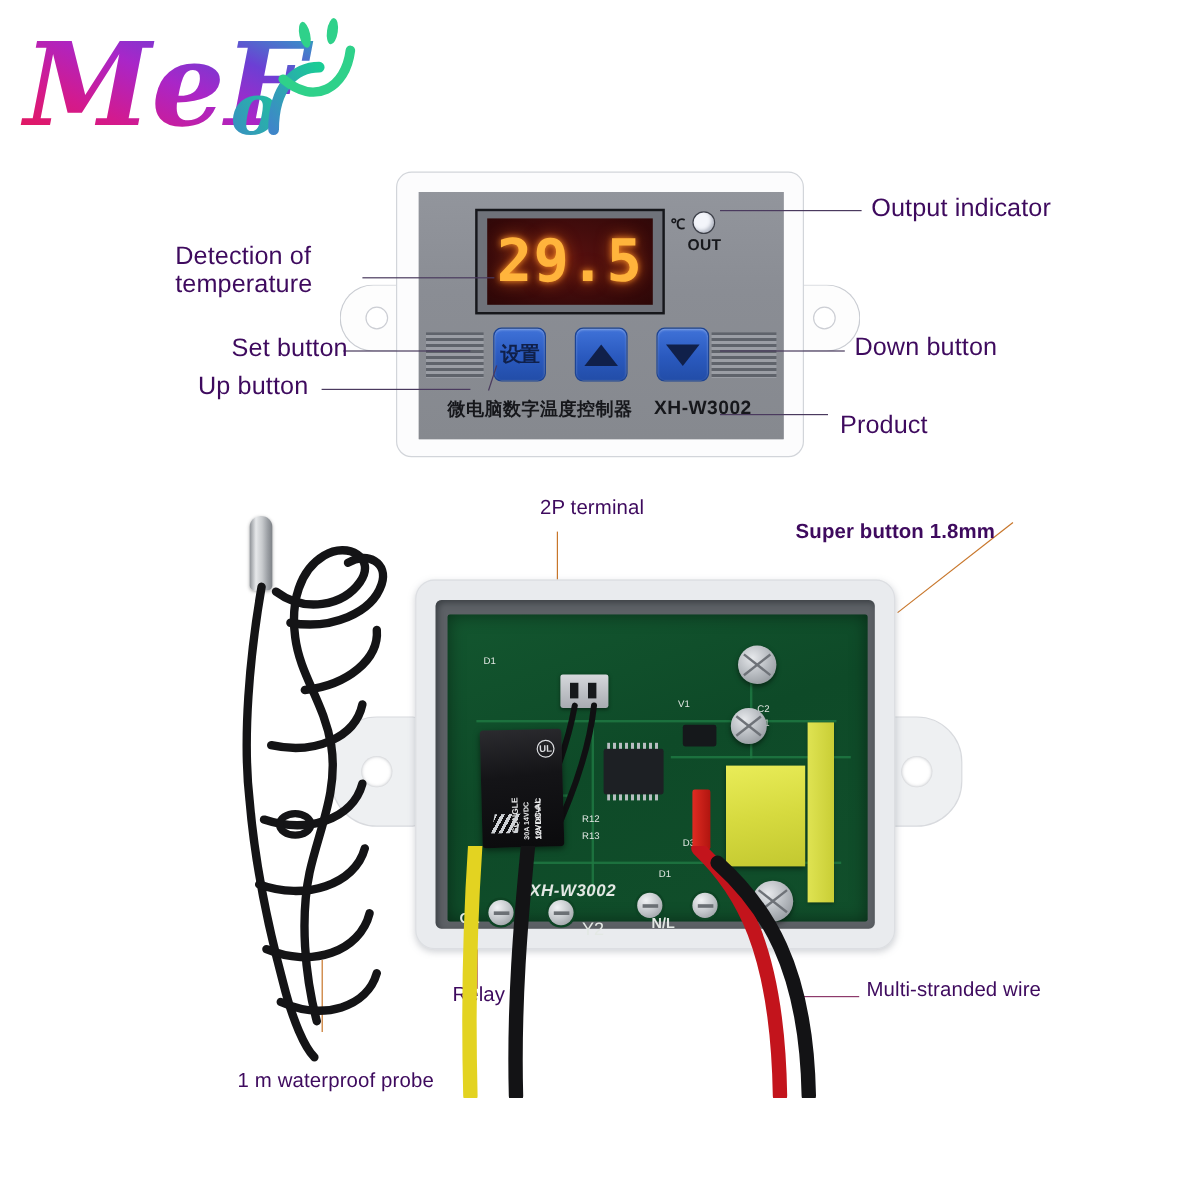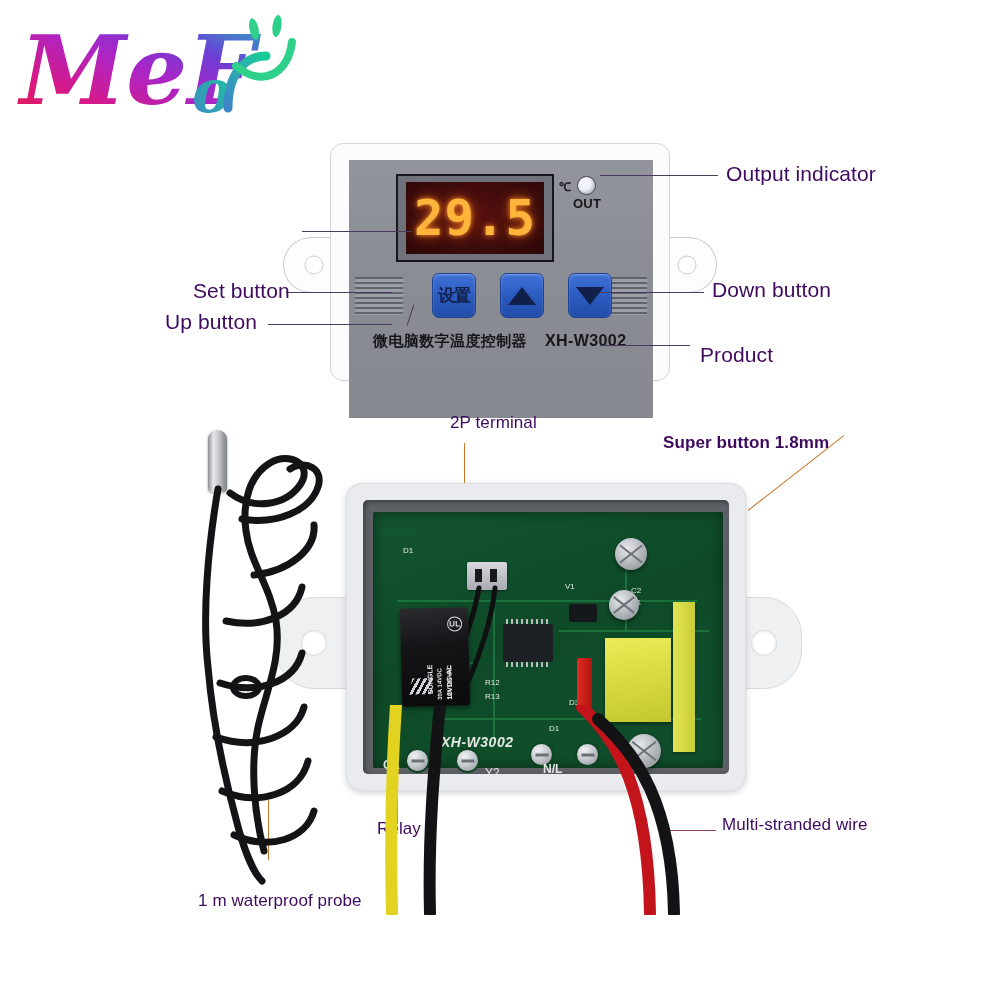--- a/index.html
+++ b/index.html
@@ -44,21 +44,21 @@
   .ear.right { right:0;  border-radius:6px 30px 30px 6px; border-left:none; }
   .ear .hole {
     position:absolute; top:50%; left:50%; transform:translate(-50%,-50%);
     width:19px; height:19px; border-radius:50%; border:1.3px solid #ccced4; background:#fff;
   }
   #shell {
     position:absolute; left:47px; top:0; width:340px; height:238px;
     background:#fcfcfd; border:1.4px solid #d2d5da; border-radius:13px;
   }
   #face {
-    position:absolute; left:18px; top:16px; width:304px; height:258px;
+    position:absolute; left:18px; top:16px; width:304px; height:206px;
     background:#8b8e95;
     background-image: linear-gradient(180deg,#92959c 0%,#8a8d94 40%,#86898f 100%);
   }
   #screen-bezel {
     position:absolute; left:47px; top:14px; width:158px; height:88px;
     border:2.4px solid #16171b; background:#6f727a;
   }
   #screen {
     position:absolute; left:8px; top:6px; right:8px; bottom:6px;
     background: radial-gradient(ellipse at 50% 45%, #56100f 0%, #3c0b0b 62%, #2c0707 100%);
@@ -92,21 +92,20 @@
   }
   .ridges.l { left:6px; width:48px; }
   .ridges.r { right:6px; width:54px; }
   .btn {
     position:absolute; top:113px; width:44px; height:45px;
     border-radius:7px;
     background: linear-gradient(180deg,#3f72d8 0%,#2a59be 55%,#224da8 100%);
     border:1px solid #1d4493;
     display:flex; align-items:center; justify-content:center;
     box-shadow: inset 0 1px 2px rgba(255,255,255,.35);
-    margin-left: 21px;
   }
   #btn-set { left:62px; }
   #btn-up  { left:130px; }
   #btn-dn  { left:198px; }
   #btn-set span {
     color:#10204a; font-size:17px; font-weight:bold;
     font-family:"DejaVu Sans", sans-serif; letter-spacing:-1px;
   }
   .tri { width:0; height:0; border-left:14px solid transparent; border-right:14px solid transparent; }
   .tri.up { border-bottom:18px solid #10204a; }
@@ -321,20 +320,22 @@
 
   <div class="lead h" style="left:302px; top:231px; width:110px;"></div>
   <div class="lead h" style="left:286px; top:292px; width:106px;"></div>
   <div class="lead h" style="left:268px; top:324px; width:124px;"></div>
   <div class="lead h" style="left:410px; top:304px; width:1px; height:22px; transform:rotate(18deg);"></div>
 
   <div class="lead h" style="left:600px; top:175px; width:118px;"></div>
   <div class="lead h" style="left:600px; top:292px; width:104px;"></div>
   <div class="lead h" style="left:600px; top:345px; width:90px;"></div>
 
+  <div class="callout" style="left:146px; top:203px; text-align:left;">Detection of
+temperature</div>
   <div class="callout" style="left:157px; top:280px;margin-left:36px;">Set button</div>
   <div class="callout" style="left:165px; top:311px;">Up button</div>
 
   <div class="callout" style="left:726px; top:163px;">Output indicator</div>
   <div class="callout" style="left:712px; top:279px;">Down button</div>
   <div class="callout" style="left:700px; top:344px;">Product</div>
 
   <div id="photo">
 
     <div id="probe-tip"></div>
@@ -425,21 +426,21 @@
             </div>
           <div class="term" style="left:158px; top:232px;">
             <div class="slot"></div>
             </div>
           <div class="term" style="left:204px; top:232px;">
             <div class="slot"></div>
             </div>
 
           <div class="silk" style="left:10px; top:246px; font-size:12px; font-weight:bold;">OL</div>
           <div class="silk" style="left:170px; top:250px; font-size:12px; font-weight:bold;">N/L</div>
-          <div class="silk" style="left:112px; top:254px; font-size:12px;">Y2</div>
+          <div class="silk" style="left:112px; top:254px; font-size:15px;">Y2</div>
           <div class="silk" style="left:68px; top:222px; font-size:14px; font-style:italic; font-weight:bold; letter-spacing:.5px;">XH-W3002</div>
         </div>
       </div>
     </div>
 
     <svg id="out-wires" viewBox="0 0 460 210">
       <path d="M66 0 C62 60, 60 130, 62 208" stroke="#e3d321" stroke-width="12" fill="none" stroke-linecap="round"></path>
       <path d="M110 0 C104 62, 98 132, 100 208" stroke="#131315" stroke-width="12" fill="none" stroke-linecap="round"></path>
       <path d="M252 2 C288 36, 318 86, 320 208" stroke="#c3141c" stroke-width="12" fill="none" stroke-linecap="round"></path>
       <path d="M268 14 C308 50, 342 100, 344 208" stroke="#131315" stroke-width="12" fill="none" stroke-linecap="round"></path>

